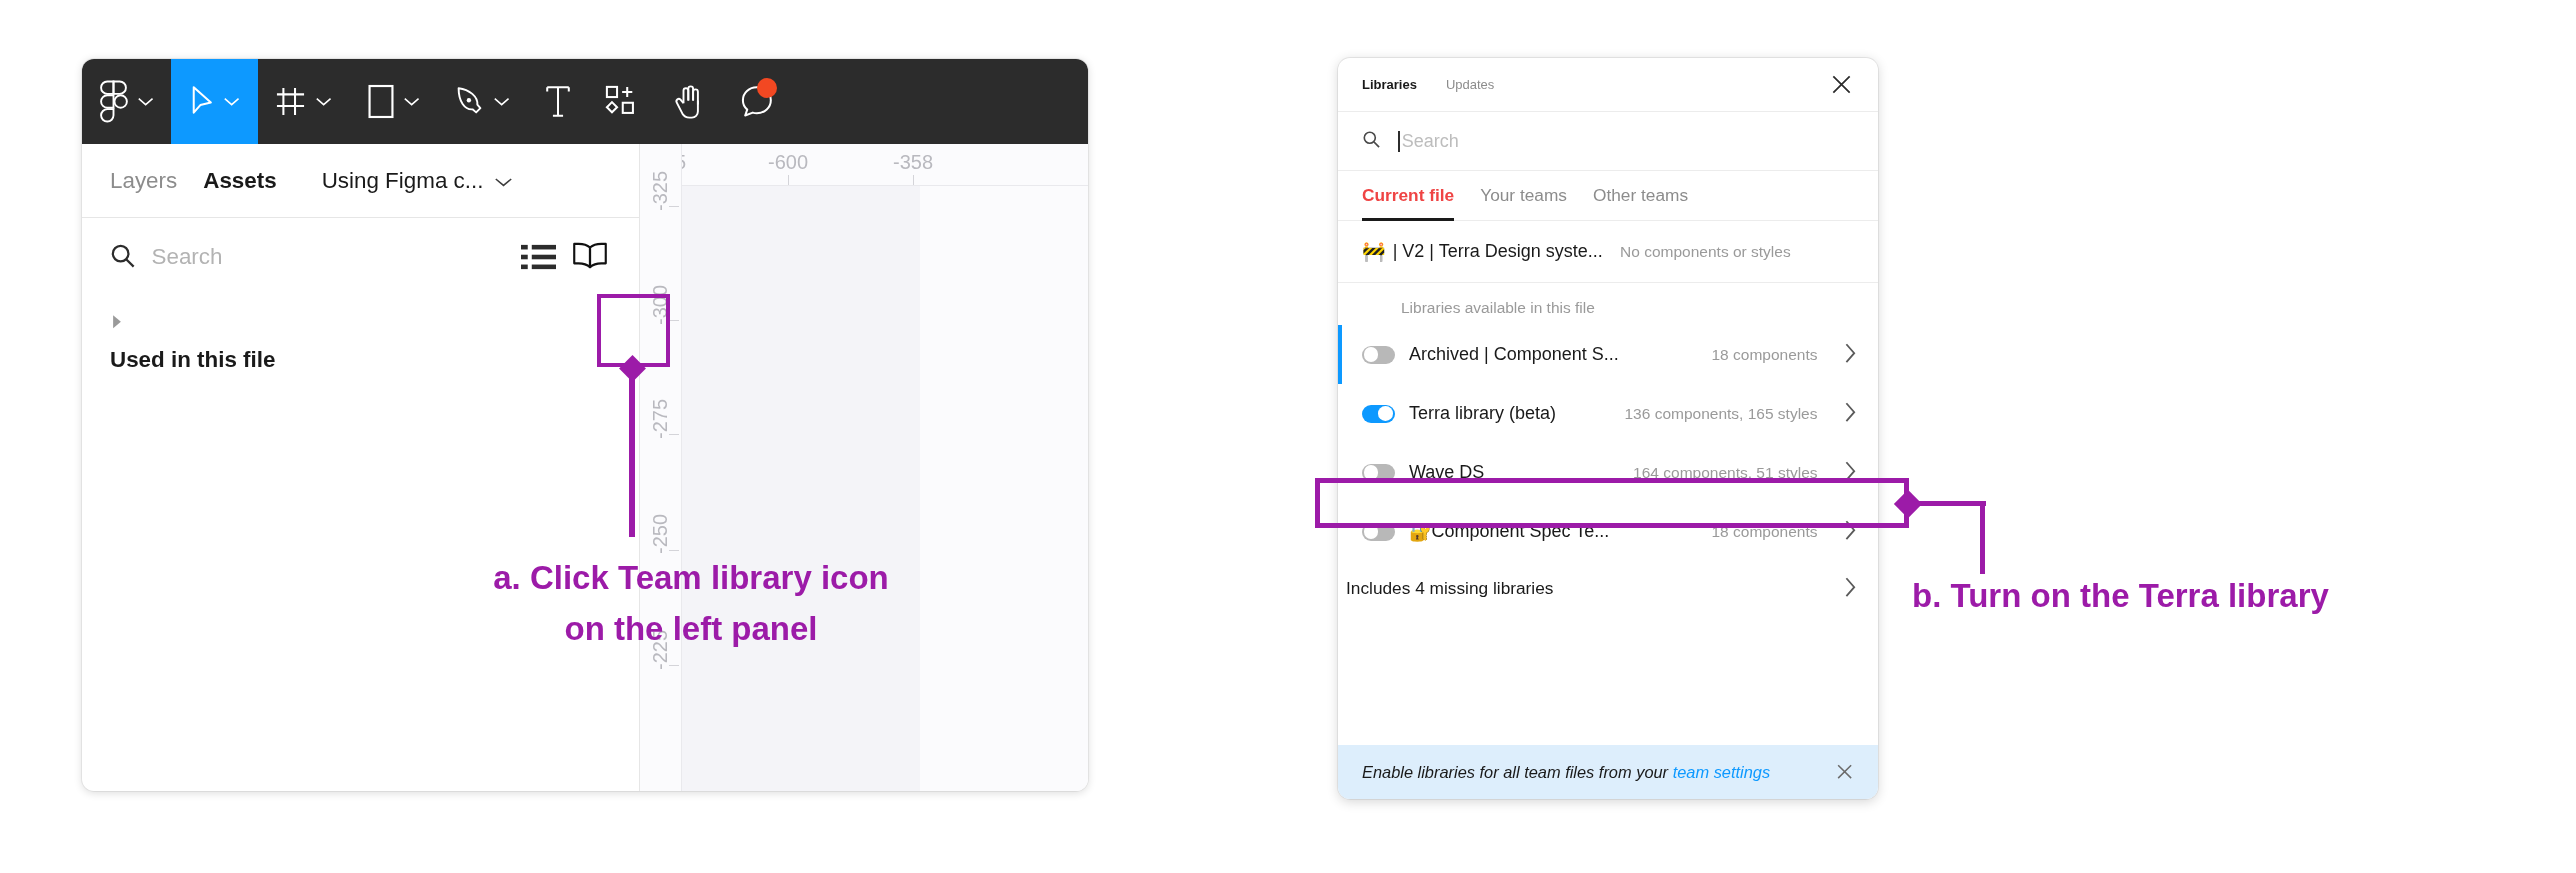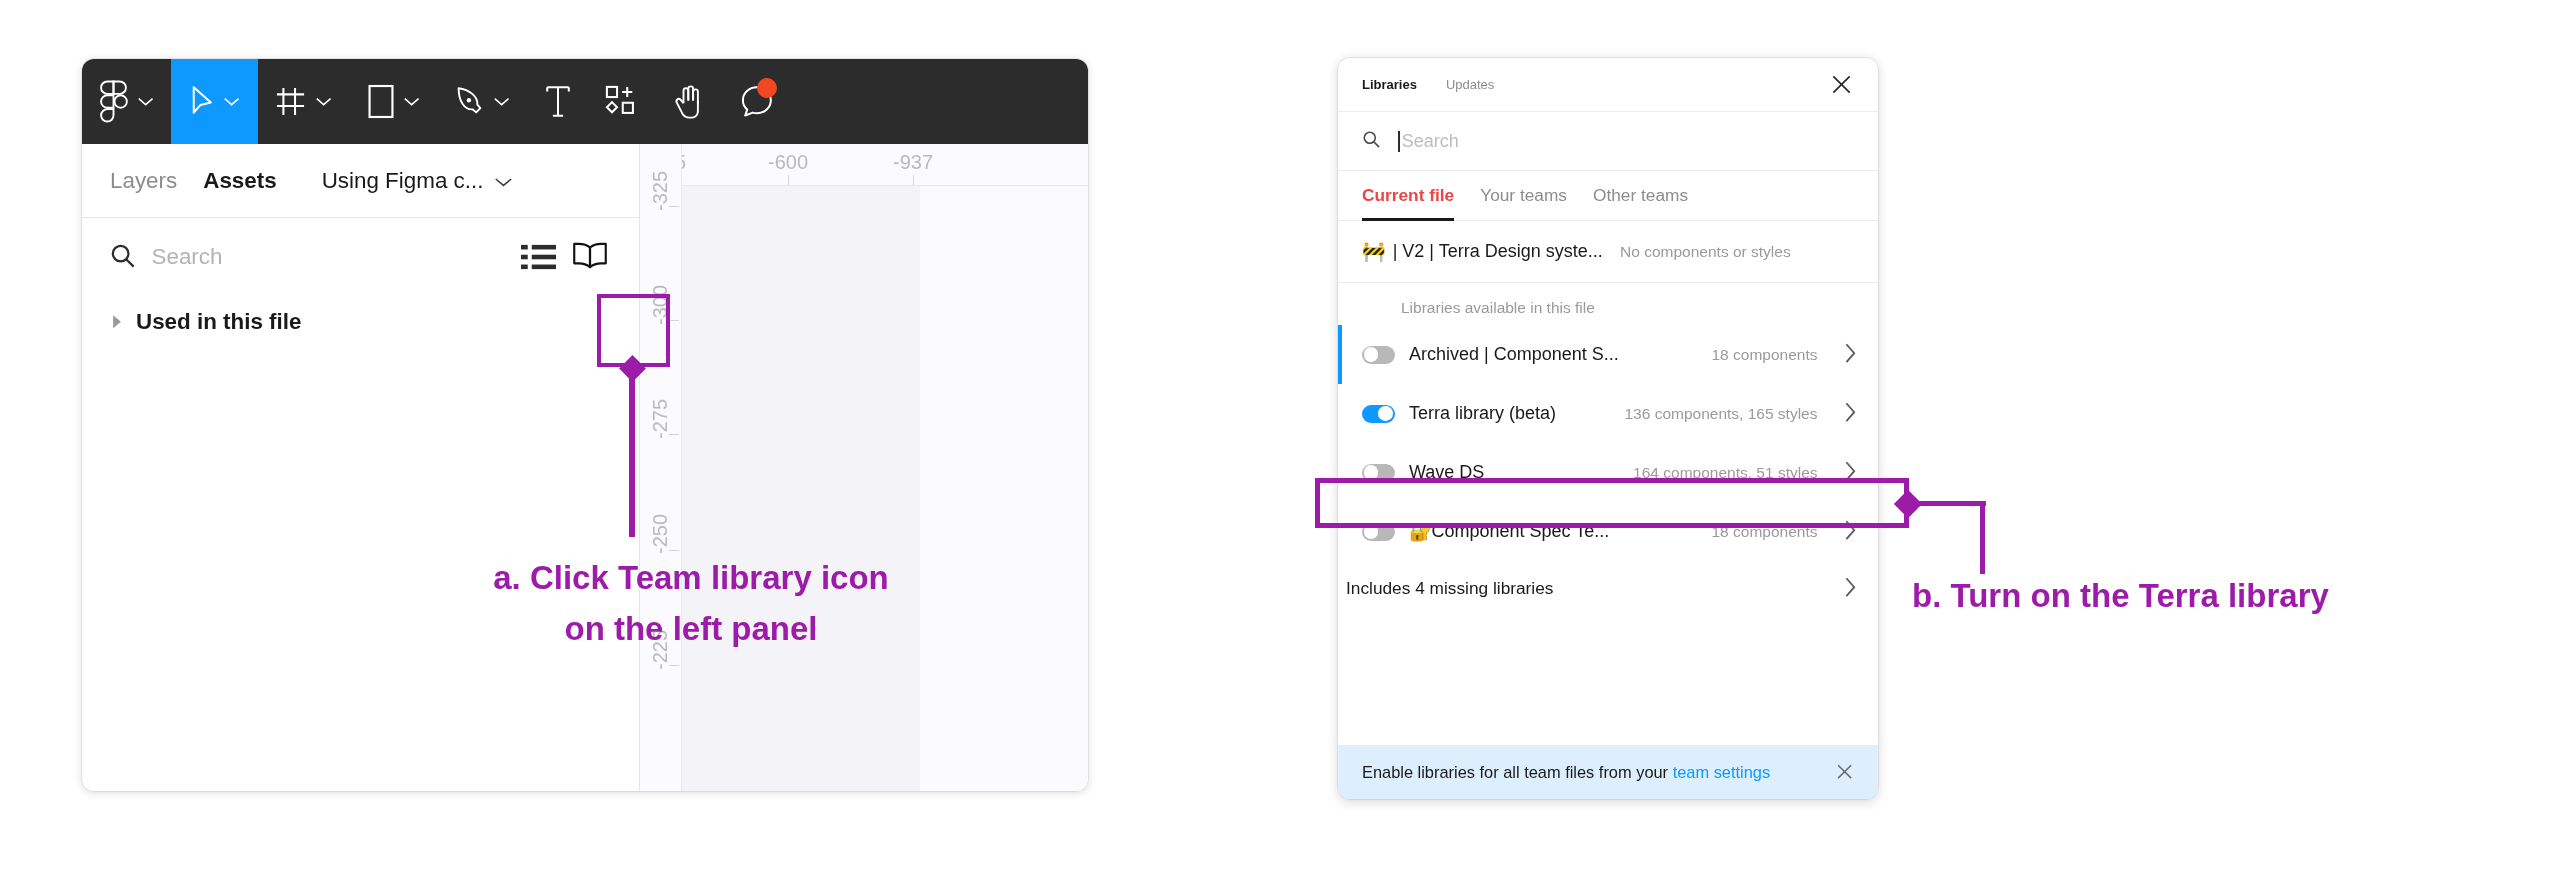--- a/index.html
+++ b/index.html
@@ -117,20 +117,21 @@
   #used-in-file {
     position: absolute;
     left: 28px; top: 250px;
     width: 518px;
     display: flex;
     align-items: flex-start;
     gap: 12px;
     font-size: 22.4px;
     font-weight: bold;
     color: #1a1a1a;
+    flex-direction: column;
   }
 
   
   #canvas-area {
     position: absolute;
     left: 557px; top: 85px;
     width: 449px; height: 647px;
     background: #fbfbfd;
     border-left: 0.9px solid #e6e6e6;
     overflow: hidden;
@@ -380,20 +381,21 @@
   #lib-banner {
     position: absolute;
     left: 0; bottom: 0;
     width: 100%;
     height: 54px;
     background: #ddeefc;
     display: flex;
     align-items: center;
     padding: 0 21px 0 24px;
     box-sizing: border-box;
+    font-style: italic;
   }
   #banner-text {
     font-size: 16.4px;
     color: #1a1a1a;
   }
   #banner-link {
     color: #0d99ff;
   }
   #banner-close {
     margin-left: auto;
@@ -612,21 +614,21 @@
     </span>
     <span>Used in this file</span>
   </div>
 
   <div id="canvas-area">
     <div id="canvas-frame"></div>
 
     <div id="ruler-h">
       <span class="rh-label" style="left:26px;">-625</span>
       <span class="rh-label" style="left:148px;">-600</span>
-      <span class="rh-label" style="left:273px;">-937</span>
+      <span class="rh-label" style="left:273px;">-358</span>
       <span class="rh-tick" style="left:26px;"></span>
       <span class="rh-tick" style="left:148px;"></span>
       <span class="rh-tick" style="left:273px;"></span>
     </div>
 
     <div id="ruler-v">
       <span class="rv-label" style="top:47px;">-325</span>
       <span class="rv-label" style="top:161px;">-300</span>
       <span class="rv-label" style="top:275px;">-275</span>
       <span class="rv-label" style="top:390px;">-250</span>

